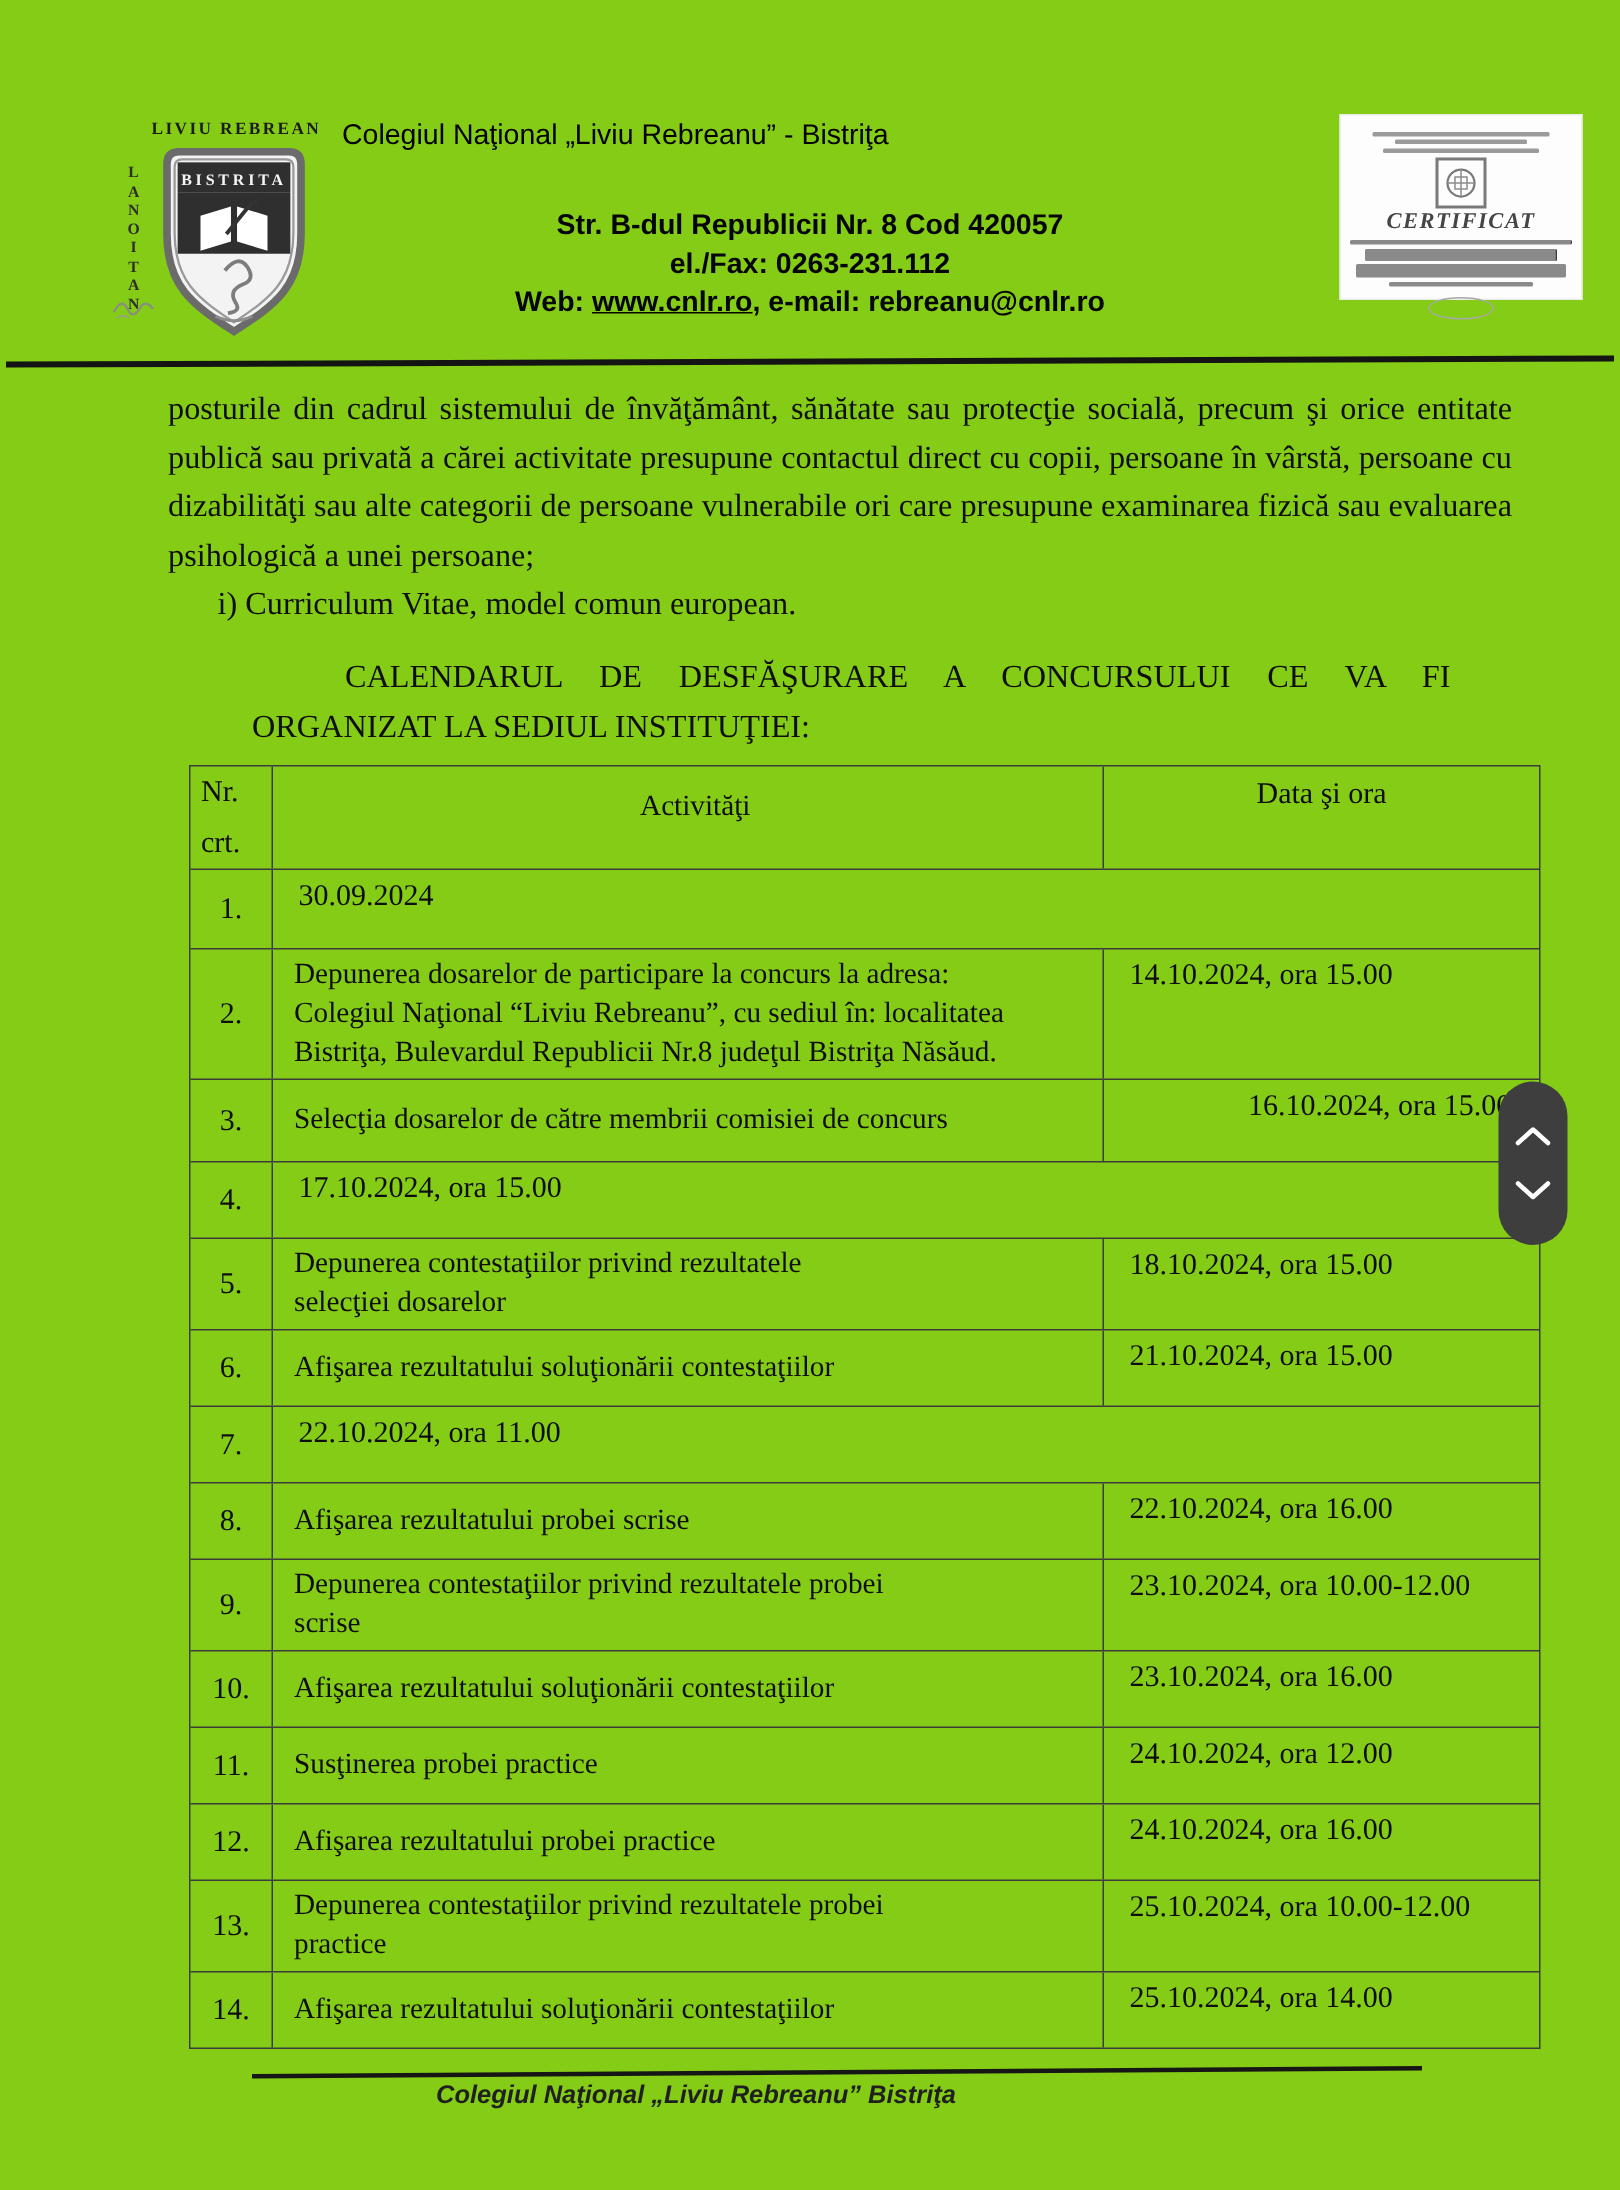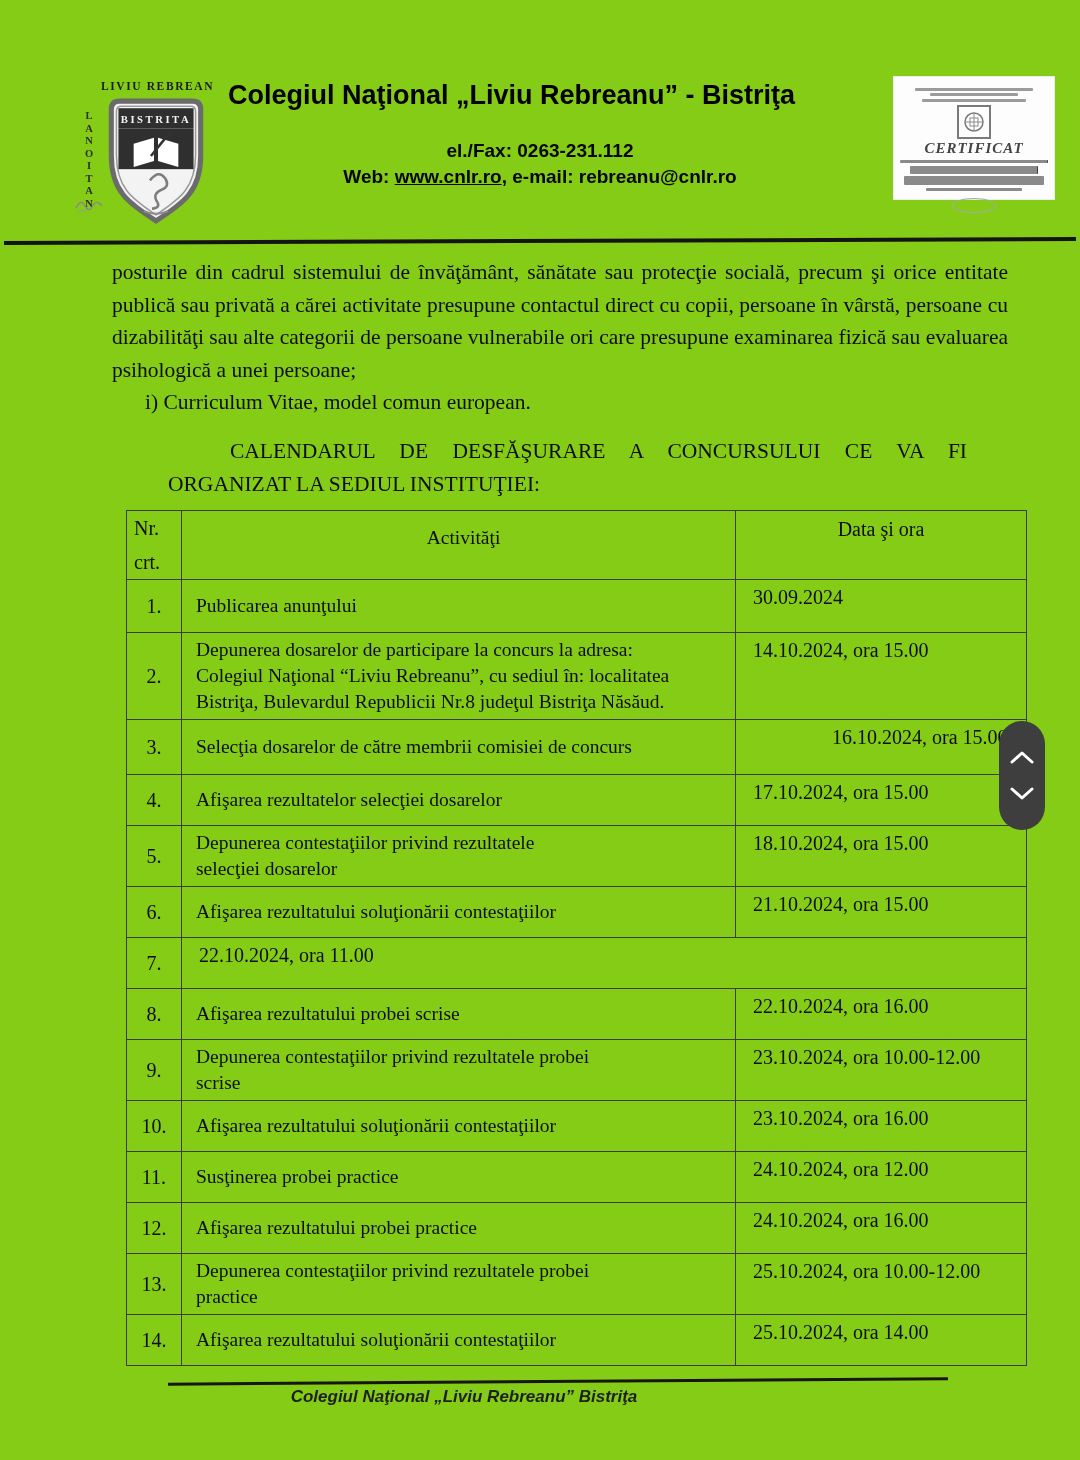--- a/index.html
+++ b/index.html
@@ -20,21 +20,21 @@
   }
   .logo-side {
     position:absolute; left:1px; top:30px; display:flex; flex-direction:column;
     align-items:center; font-weight:bold; font-size:10.5px; line-height:12.5px; color:#2e2e2e;
   }
   .logo-shield { position:absolute; left:19px; top:13px; }
   .logo-sign { position:absolute; left:-10px; top:112px; }
 
   .school-name {
     position:absolute; left:228px; top:80px;
-    font-family:"Liberation Sans",sans-serif; font-weight:bold; font-size:27px; color:#000;
+    font-family:"Liberation Sans",sans-serif; font-weight:normal; font-size:19px; color:#000;
     white-space:nowrap;
   }
   .school-address {
     position:absolute; left:265px; top:138px; width:550px; text-align:center;
     font-family:"Liberation Sans",sans-serif; font-weight:bold; font-size:19px;
     line-height:25.5px; color:#050505;
   }
   .school-address .link { text-decoration:underline; }
 
   
@@ -142,20 +142,21 @@
       </svg>
       <svg class="logo-sign" width="34" height="22" viewBox="0 0 34 22">
         <path d="M2,16 q5,-10 9,-2 t9,-2 q4,-4 8,2" stroke="#8a8a8a" stroke-width="1.4" fill="none"></path>
         <path d="M4,20 q4,-3 8,0" stroke="#9a9a9a" stroke-width="1" fill="none"></path>
       </svg>
     </div>
 
     <div class="school-name">Colegiul Naţional „Liviu Rebreanu” - Bistriţa</div>
 
     <div class="school-address">
+      <div>Str. B-dul Republicii Nr. 8 Cod 420057</div>
       <div>el./Fax: 0263-231.112</div>
       <div><span>Web: </span><span class="link">www.cnlr.ro</span><span>, e-mail: rebreanu@cnlr.ro</span></div>
     </div>
 
     <div class="certificate">
       <div class="cert-bar b1"></div>
       <div class="cert-bar b2"></div>
       <div class="cert-bar b3"></div>
       <div class="cert-emblem">
         <svg width="24" height="24" viewBox="0 0 24 24">
@@ -187,38 +188,36 @@
   <div class="sched-table">
     <div class="trow head">
       <div class="c1">Nr.
 crt.</div>
       <div class="c2">Activităţi</div>
       <div class="c3">Data şi ora</div>
     </div>
     <div class="tbody">
         <div class="trow">
       <div class="c1">1.</div>
-      <div class="c2">Publicarea anunţului</div>
       <div class="c3">30.09.2024</div>
     </div>
         <div class="trow">
       <div class="c1">2.</div>
       <div class="c2">Depunerea dosarelor de participare la concurs la adresa:
 Colegiul Naţional “Liviu Rebreanu”, cu sediul în: localitatea
 Bistriţa, Bulevardul Republicii Nr.8 judeţul Bistriţa Năsăud.</div>
       <div class="c3">14.10.2024, ora 15.00</div>
     </div>
         <div class="trow">
       <div class="c1">3.</div>
       <div class="c2">Selecţia dosarelor de către membrii comisiei de concurs</div>
       <div class="c3">16.10.2024, ora 15.00</div>
     </div>
         <div class="trow">
       <div class="c1">4.</div>
-      <div class="c2">Afişarea rezultatelor selecţiei dosarelor</div>
       <div class="c3">17.10.2024, ora 15.00</div>
     </div>
         <div class="trow">
       <div class="c1">5.</div>
       <div class="c2">Depunerea contestaţiilor privind rezultatele
 selecţiei dosarelor</div>
       <div class="c3">18.10.2024, ora 15.00</div>
     </div>
         <div class="trow">
       <div class="c1">6.</div>

